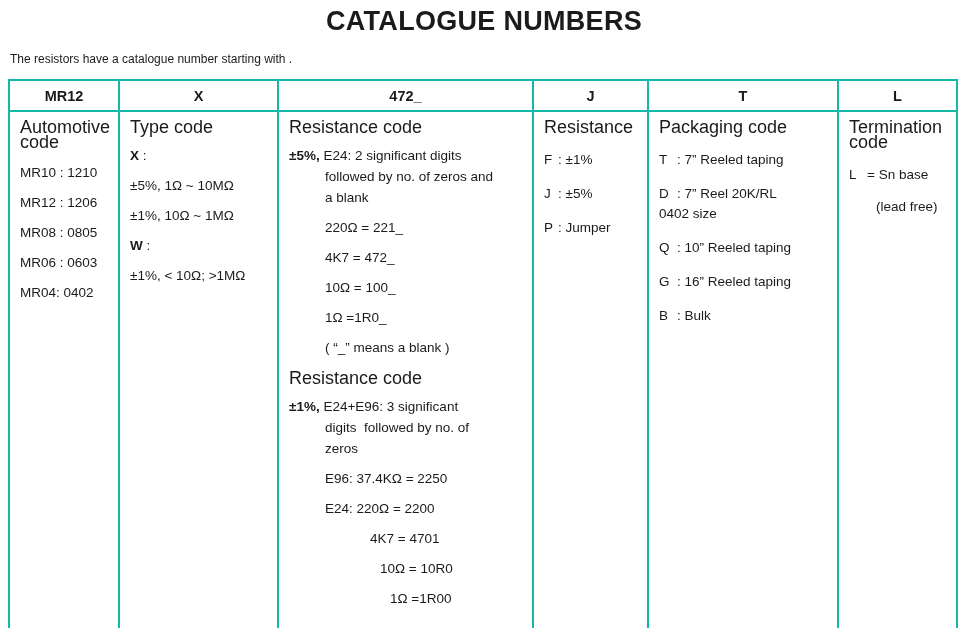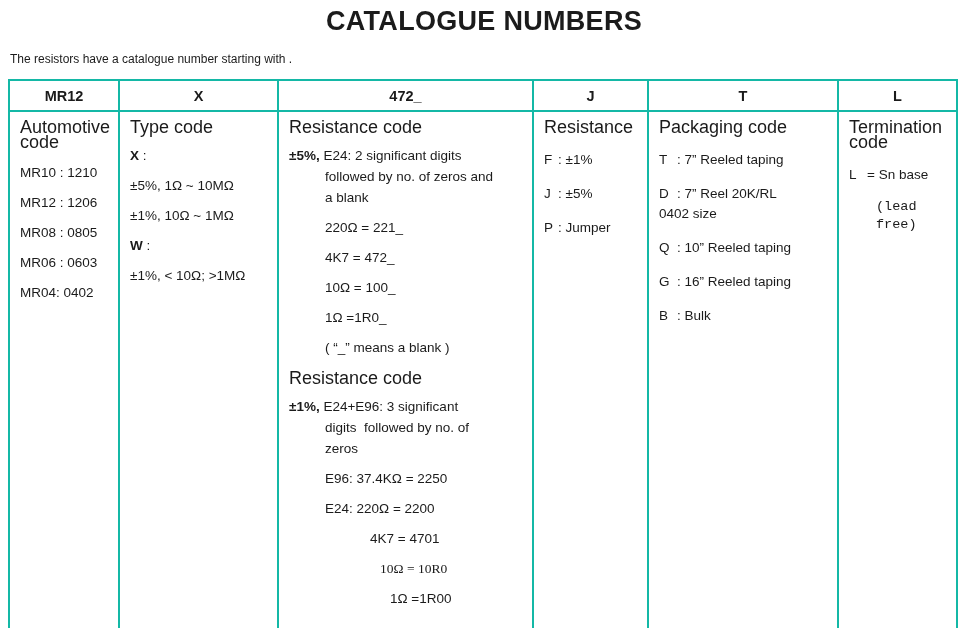--- a/index.html
+++ b/index.html
@@ -62,23 +62,23 @@
     line-height: 15px;
   }
   .b { font-weight: bold; }
   .m2  { margin-top: 2px; }
   .m3  { margin-top: 3px; }
   .m12 { margin-top: 12px; }
   .m14 { margin-top: 14px; }
   .m16 { margin-top: 16px; }
   .ind-a { padding-left: 36px; }
   .ind-b { padding-left: 81px; }
-  .ind-c { padding-left: 91px; font-family: Liberation Serif, serif; }
+  .ind-c { padding-left: 91px; }
   .ind-d { padding-left: 101px; }
-  .ind-e { padding-left: 27px; font-family: Liberation Mono, monospace; }
+  .ind-e { padding-left: 27px; }
   .code {
     display: inline-block;
     width: 14px;
   }
   .code-w {
     display: inline-block;
     width: 18px;
   }
 </style>
 </head>

